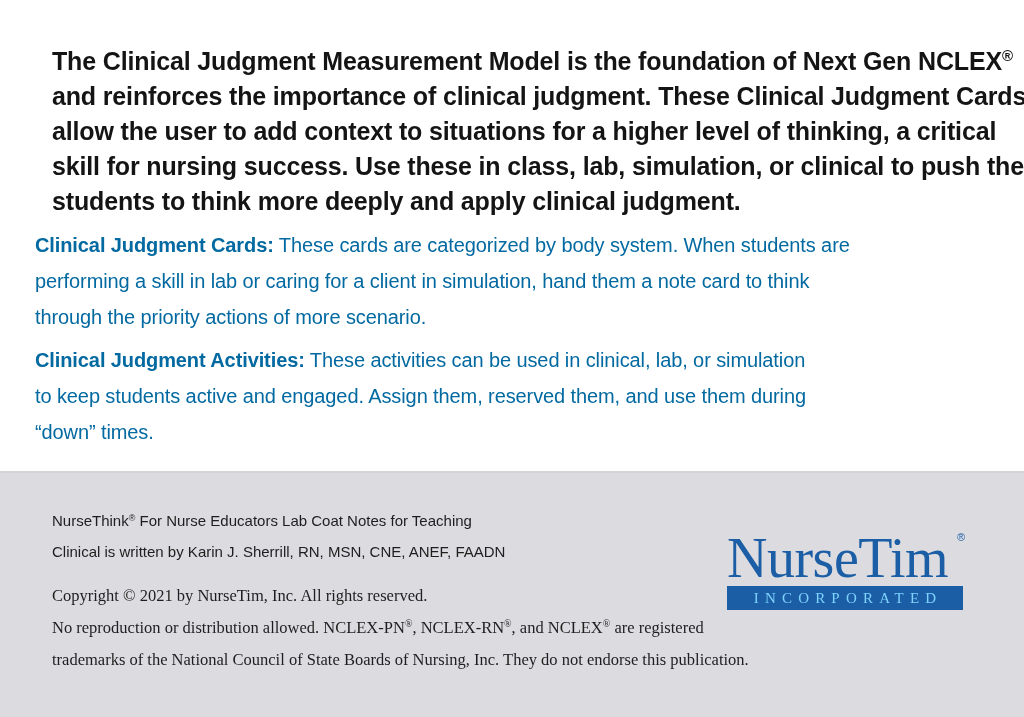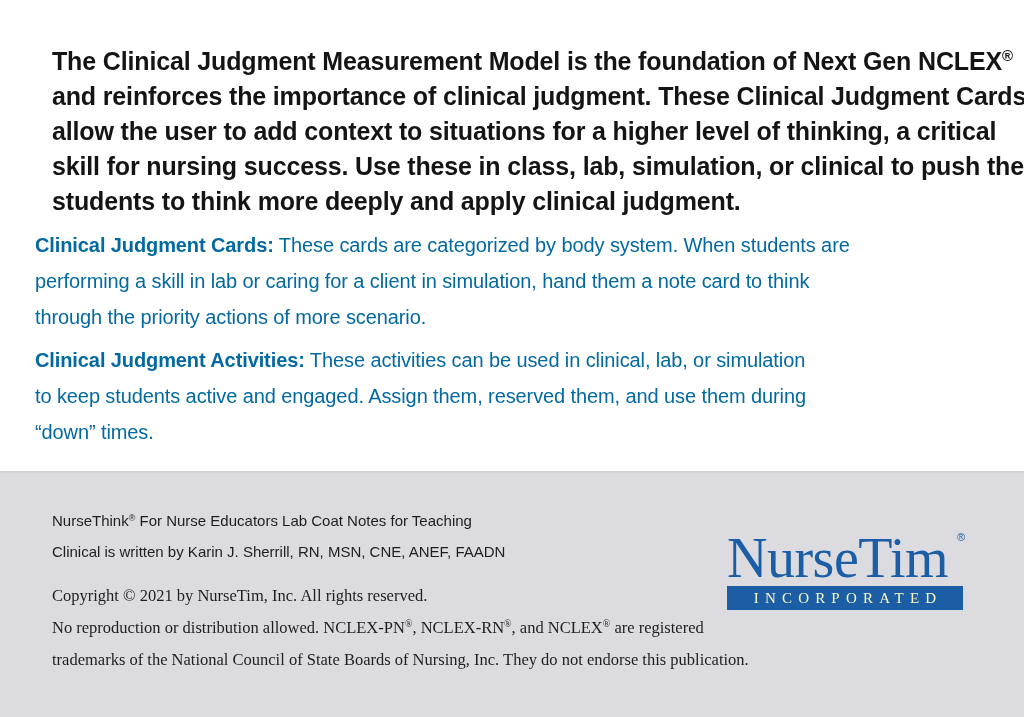--- a/index.html
+++ b/index.html
@@ -113,21 +113,21 @@
       color: #1b5ea5;
       font-family: "Liberation Sans", sans-serif;
     }
     .logo-band {
       position: absolute;
       left: 0;
       top: 55px;
       width: 236px;
       height: 24px;
       background: #1b5ea5;
-      color: #fef9c3;
+      color: #7dd3fc;
       font-family: "Liberation Serif", "DejaVu Serif", serif;
       font-size: 15px;
       line-height: 24px;
       letter-spacing: 6.2px;
       text-align: center;
       text-indent: 6px;
       white-space: nowrap;
     }
   </style>
 </head>

